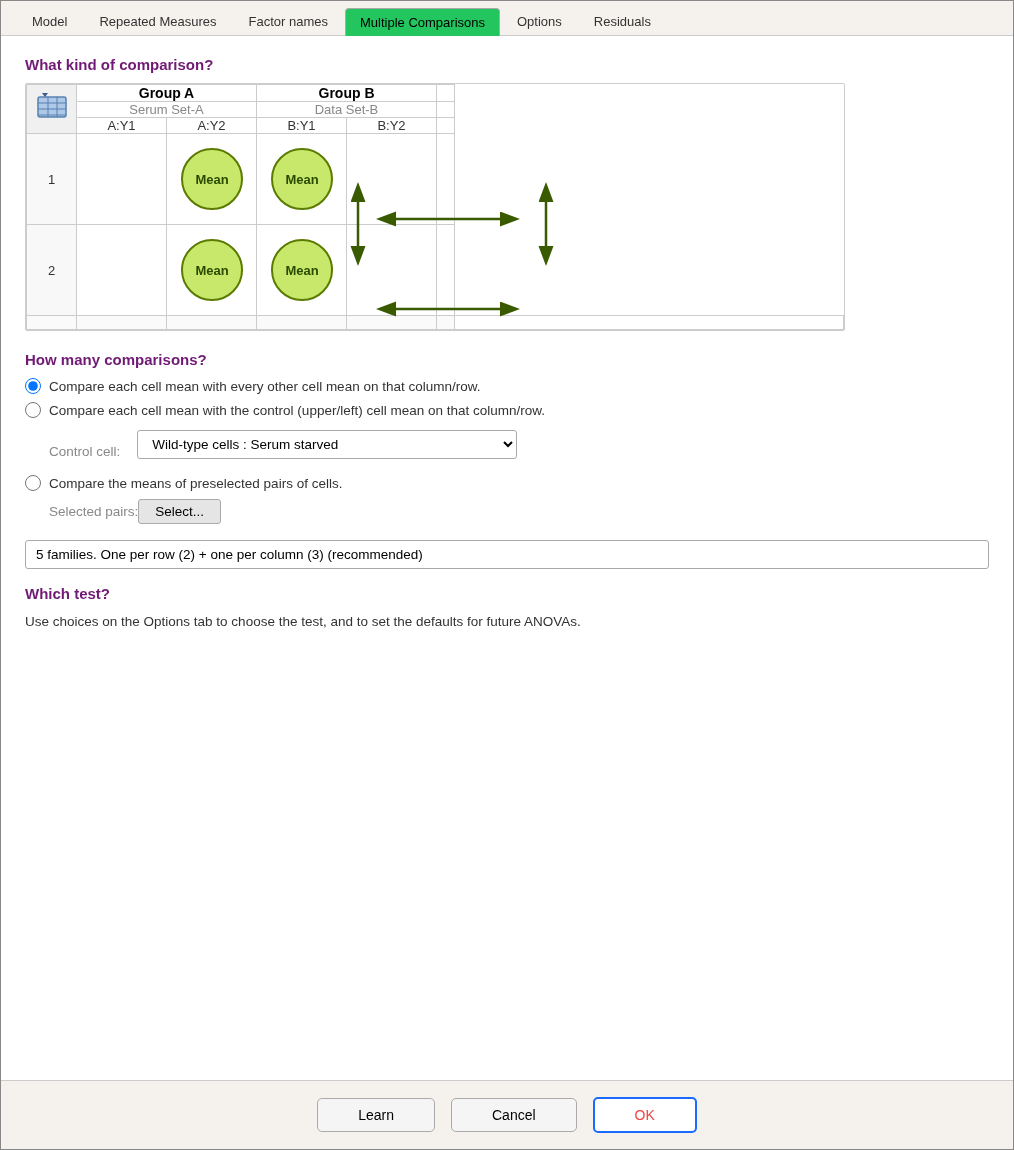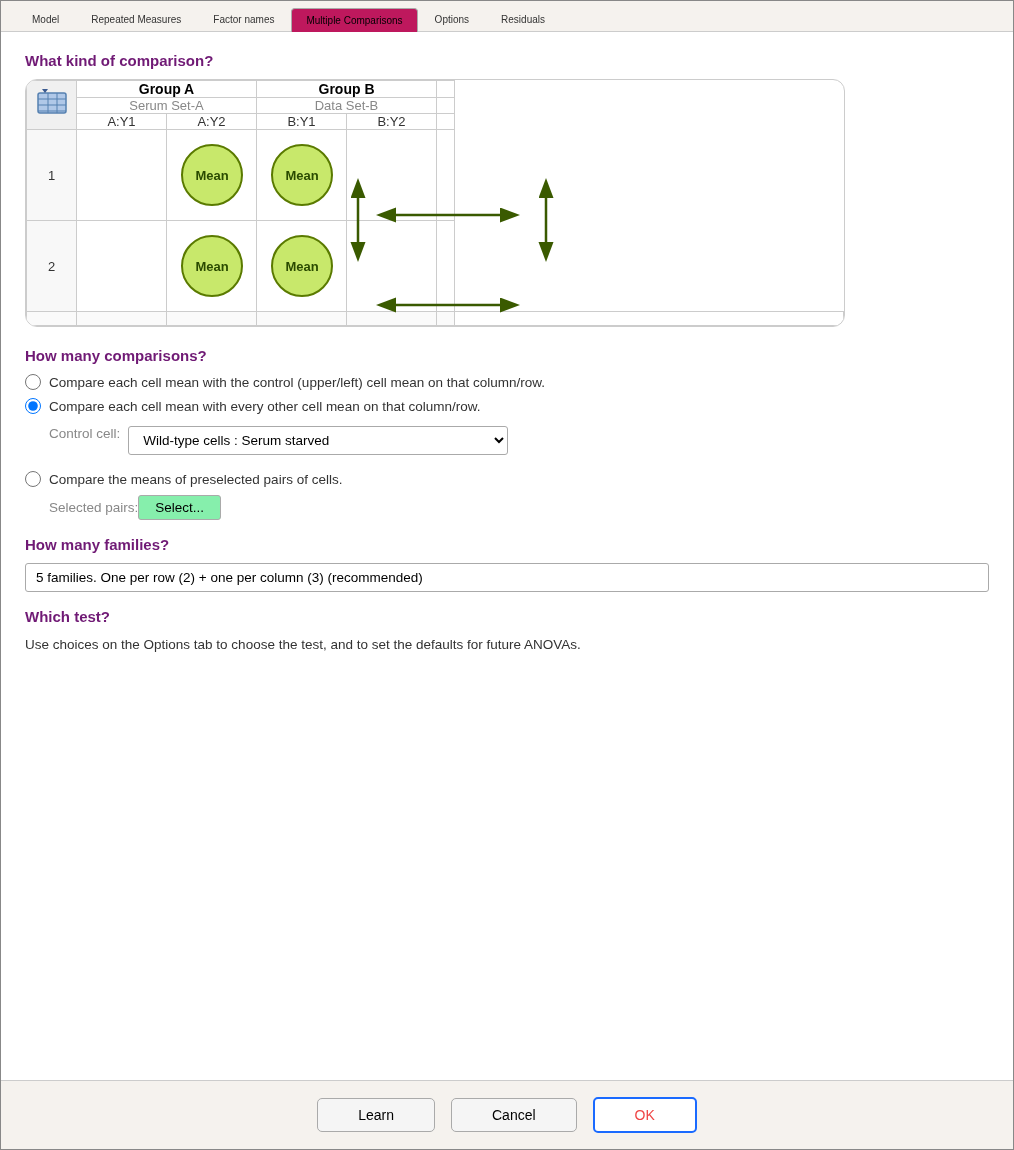--- a/index.html
+++ b/index.html
@@ -35,30 +35,30 @@
     }
     .tabs {
       display: flex;
       background: #f5f2ee;
       border-bottom: 1px solid #ccc;
       padding: 6px 16px 0;
       gap: 2px;
     }
     .tab {
       padding: 6px 14px;
-      font-size: 10px;
+      font-size: 13px;
       color: #333;
       cursor: pointer;
       border: 1px solid transparent;
       border-bottom: none;
       border-radius: 4px 4px 0 0;
       background: transparent;
     }
     .tab.active {
-      background: #be185d;
+      background: #22c55e;
       border-color: #aaa;
       border-bottom-color: #fff;
       color: #000;
       font-weight: 500;
       position: relative;
       bottom: -1px;
     }
     .content {
       flex: 1;
       padding: 20px 24px;
@@ -90,21 +90,21 @@
       padding: 5px 10px;
       font-size: 13px;
       border: 1px solid #aaa;
       background: #f5f5f5;
       cursor: pointer;
       border-radius: 3px;
     }
     
     .diagram-wrapper {
       border: 1px solid #ccc;
-      border-radius: 12px;
+      border-radius: 2px;
       overflow: hidden;
       margin-bottom: 20px;
       width: 820px;
     }
     .diagram-table {
       width: 100%;
       border-collapse: collapse;
     }
     .diagram-table td, .diagram-table th {
       border: 1px solid #ccc;
@@ -163,22 +163,22 @@
       display: flex;
       align-items: center;
       gap: 8px;
       font-size: 13.5px;
       color: #333;
       cursor: pointer;
     }
     .radio-label input[type=radio] { margin: 0; width: 16px; height: 16px; }
     .control-cell-row {
       display: flex;
-      align-items: flex-start;
-      gap: 8px;
+      align-items: flex-end;
+      gap: 17px;
       margin-left: 24px;
       margin-top: 4px;
       margin-bottom: 8px;
     }
     .control-cell-label {
       font-size: 13.5px;
       color: #888;
     }
     .control-cell-select {
       padding: 5px 10px;
@@ -194,21 +194,21 @@
       margin-left: 24px;
     }
     .pairs-label {
       font-size: 13.5px;
       color: #888;
     }
     .select-btn {
       padding: 4px 16px;
       font-size: 13.5px;
       border: 1px solid #aaa;
-      background: #86efac;
+      background: #e5e5e5;
       border-radius: 3px;
       cursor: pointer;
     }
     .families-section { margin-bottom: 16px; }
     .families-select {
       width: 100%;
       padding: 6px 10px;
       font-size: 13.5px;
       border: 1px solid #aaa;
       border-radius: 3px;
@@ -387,46 +387,45 @@
         <line x1="520" y1="167" x2="520" y2="103" stroke="#3a5a00" stroke-width="2.5" marker-end="url(#arrow-end)" marker-start="url(#arrow-start)"></line>
 
         <line x1="365" y1="225" x2="489" y2="225" stroke="#3a5a00" stroke-width="2.5" marker-start="url(#arrow-start)" marker-end="url(#arrow-end)"></line>
       </svg>
       </div>
 
     <div class="comparisons-section">
       <div class="section-title">How many comparisons?</div>
       <div class="radio-group">
         <label class="radio-label">
+          <input type="radio" name="comparisons" checked="" style="">
+          <span>Compare each cell mean with every other cell mean on that column/row.</span>
+        </label>
+        <label class="radio-label">
           <input type="radio" name="comparisons" style="">
           <span>Compare each cell mean with the control (upper/left) cell mean on that column/row.</span>
-        </label>
-        <label class="radio-label">
-          <input type="radio" name="comparisons" checked="" style="">
-          <span>Compare each cell mean with every other cell mean on that column/row.</span>
         </label>
         <div class="control-cell-row">
           <span class="control-cell-label">Control cell:</span>
           <select class="control-cell-select">
             <option>Wild-type cells : Serum starved</option>
           </select>
         </div>
         <label class="radio-label">
           <input type="radio" name="comparisons" style="">
           <span>Compare the means of preselected pairs of cells.</span>
         </label>
         <div class="pairs-row">
           <span class="pairs-label">Selected pairs:</span>
           <button class="select-btn">Select...</button>
         </div>
       </div>
     </div>
 
     <div class="families-section">
-      <div class="section-title">How many families?</div>
       <select class="families-select">
         <option>5 families. One per row (2) + one per column (3) (recommended)</option>
       </select>
     </div>
 
     <div class="which-test-section">
       <div class="section-title">Which test?</div>
       <p class="which-test-body">Use choices on the Options tab to choose the test, and to set the defaults for future ANOVAs.</p>
     </div>
 

